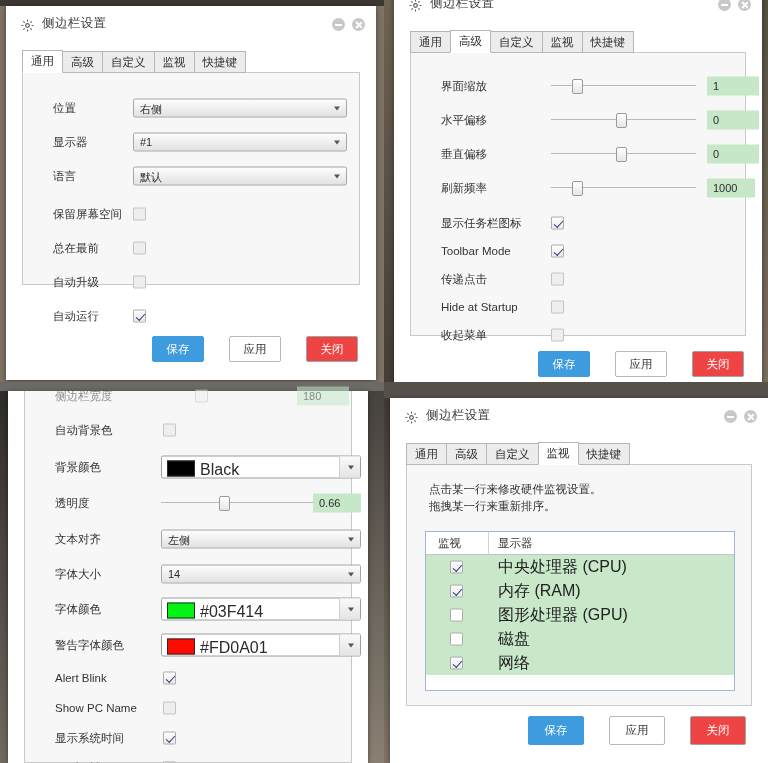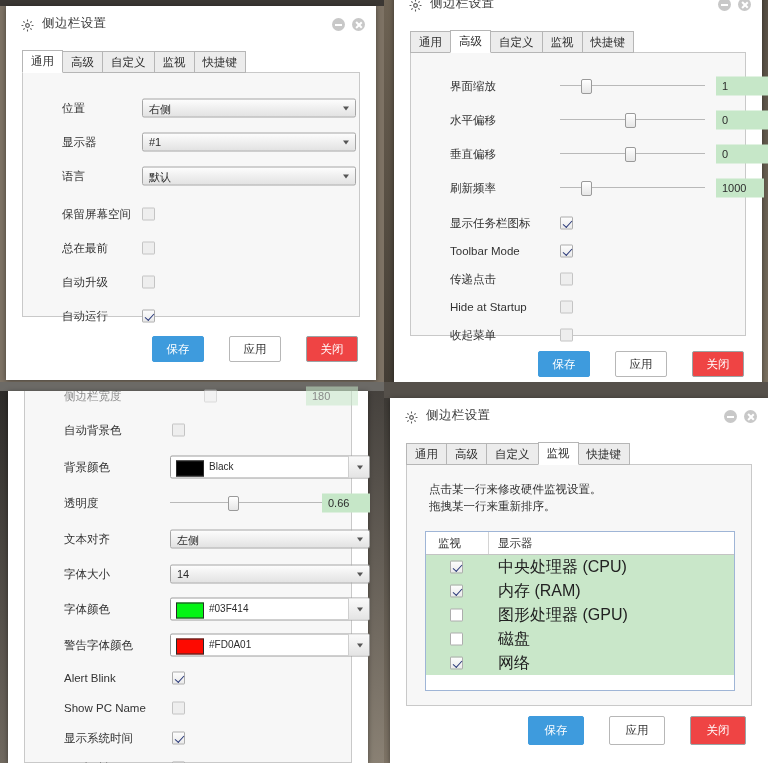--- a/index.html
+++ b/index.html
@@ -42,21 +42,21 @@
   .tabs{position:relative;display:flex;align-items:flex-end;height:21px;padding-left:16px;}
   .tab{
     font-size:11.5px;color:#2e2e2e;padding:3px 8px 3px 8px;
     border:1px solid #b6b6b6;background:#ececec;margin-right:-1px;
     line-height:14px;position:relative;z-index:1;
   }
   .tab.active{background:#fff;border-bottom-color:#fff;z-index:3;padding-bottom:4px;}
 
   .panel{
     position:relative;margin:0 16px 0 16px;border:1px solid #c9c9c9;
-    background:#f7f7f7;box-sizing:border-box;margin-top:-1px;padding-left:9px;
+    background:#f7f7f7;box-sizing:border-box;margin-top:-1px;
   }
 
   .row{position:relative;height:34px;}
   .lbl{position:absolute;left:30px;top:50%;transform:translateY(-50%);
        font-size:11.5px;color:#333;white-space:nowrap;}
 
   
   .combo{
     position:absolute;height:19px;box-sizing:border-box;
     border:1px solid #a6a6a6;border-radius:2px;
@@ -69,21 +69,21 @@
     border-left:3.5px solid transparent;border-right:3.5px solid transparent;
     border-top:4px solid #555;
   }
   .combo.white{background:#fff;border:1px solid #9e9e9e;height:23px;}
   .combo.white .arr-box{
     position:absolute;right:0;top:0;bottom:0;width:20px;
     background:linear-gradient(#fafafa,#e4e4e4);border-left:1px solid #cfcfcf;
   }
   .combo.white .arr{right:6px;top:9px;}
   .swatch{position:absolute;left:5px;top:4px;width:26px;height:14px;border:1px solid #2a2a2a;}
-  .combo.white .val{left:38px;top:4px;font-size:10px;}
+  .combo.white .val{left:38px;top:4px;font-size:16px;}
 
   
   .cb{
     position:absolute;width:13px;height:13px;box-sizing:border-box;
     border:1px solid #adadad;background:linear-gradient(#fdfdfd,#eaeaea);
     top:50%;transform:translateY(-50%);border-radius:1px;
   }
   .cb.on::after{
     content:"";position:absolute;left:3.5px;top:.5px;width:4px;height:8px;
     border:solid #2b3a7a;border-width:0 1.8px 1.8px 0;transform:rotate(42deg);
@@ -155,21 +155,21 @@
       </div>
 
       <div class="tabs" style="margin-top:13px;">
         <div class="tab active">通用</div>
         <div class="tab">高级</div>
         <div class="tab">自定义</div>
         <div class="tab">监视</div>
         <div class="tab">快捷键</div>
       </div>
 
-      <div class="panel" style="height:245px;">
+      <div class="panel" style="height:213px;">
         <div class="row" style="top:18px;">
           <div class="lbl">位置</div>
           <div class="combo" style="left:110px;width:214px;">
             <div class="val">右侧</div>
             <div class="arr"></div>
           </div>
         </div>
         <div class="row" style="top:18px;">
           <div class="lbl">显示器</div>
           <div class="combo" style="left:110px;width:214px;">

